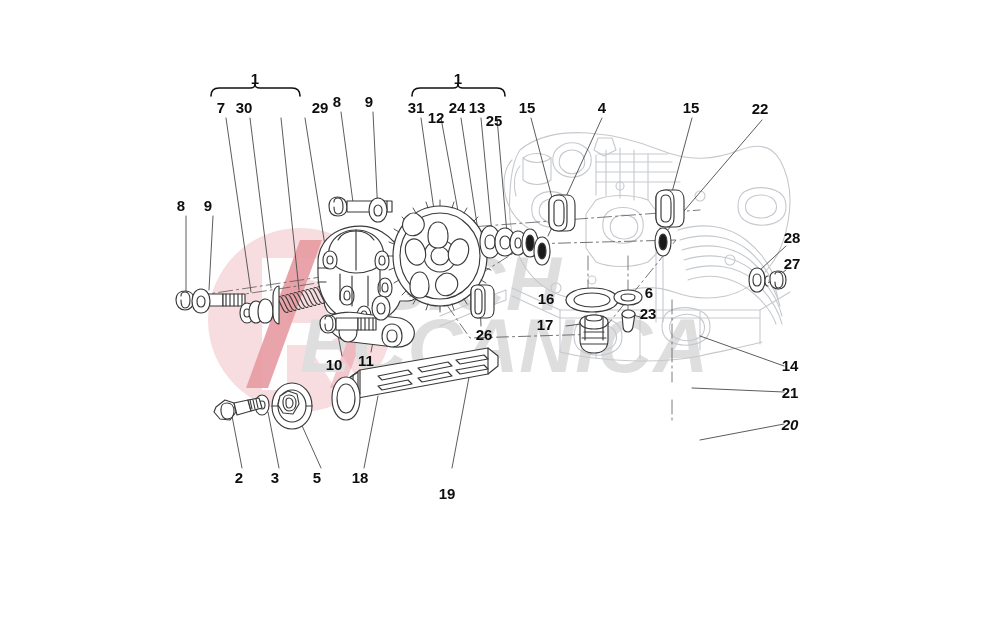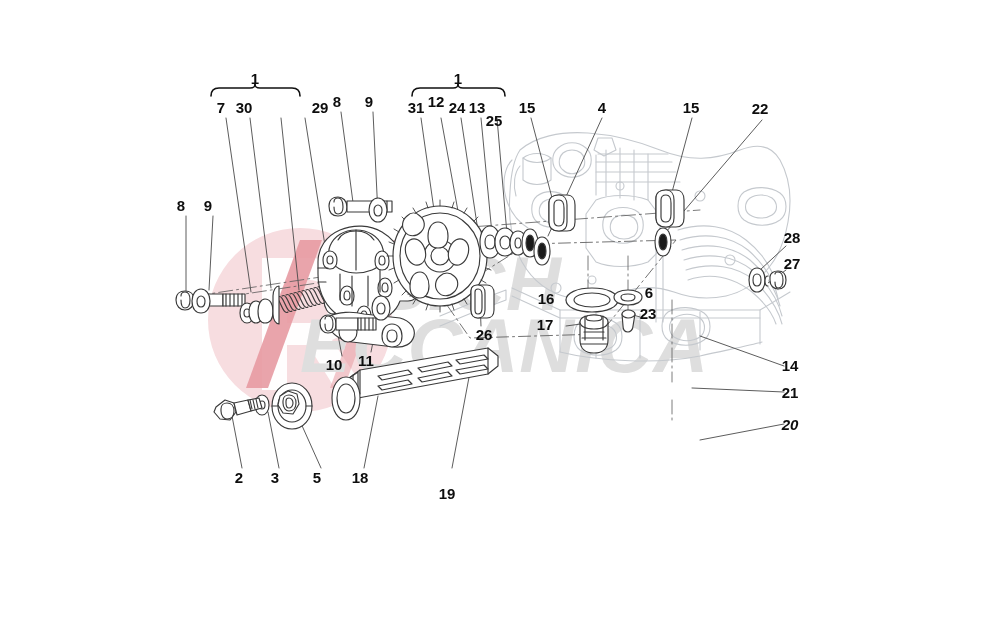--- a/index.html
+++ b/index.html
@@ -475,21 +475,21 @@
 
   <div id="labels">
       <div class="lbl" style="left: 255px; top: 78px; transform: translate(-50%, -50%);">1</div>
       <div class="lbl" style="left: 221px; top: 107px; transform: translate(-50%, -50%);">7</div>
       <div class="lbl" style="left: 244px; top: 107px; transform: translate(-50%, -50%);">30</div>
       <div class="lbl" style="left: 276px; top: 107px; transform: translate(-50%, -50%); margin-left: 44px;">29</div>
       <div class="lbl" style="left: 337px; top: 101px; transform: translate(-50%, -50%);">8</div>
       <div class="lbl" style="left: 369px; top: 101px; transform: translate(-50%, -50%);">9</div>
       <div class="lbl" style="left: 458px; top: 78px; transform: translate(-50%, -50%);">1</div>
       <div class="lbl" style="left: 416px; top: 107px; transform: translate(-50%, -50%);">31</div>
-      <div class="lbl" style="left: 436px; top: 101px; transform: translate(-50%, -50%);">12</div>
+      <div class="lbl" style="left: 436px; top: 117px; transform: translate(-50%, -50%);">12</div>
       <div class="lbl" style="left: 457px; top: 107px; transform: translate(-50%, -50%);">24</div>
       <div class="lbl" style="left: 477px; top: 107px; transform: translate(-50%, -50%);">13</div>
       <div class="lbl" style="left: 494px; top: 120px; transform: translate(-50%, -50%);">25</div>
       <div class="lbl" style="left: 527px; top: 107px; transform: translate(-50%, -50%);">15</div>
       <div class="lbl" style="left: 602px; top: 107px; transform: translate(-50%, -50%);">4</div>
       <div class="lbl" style="left: 691px; top: 107px; transform: translate(-50%, -50%);">15</div>
       <div class="lbl" style="left: 760px; top: 108px; transform: translate(-50%, -50%); text-align: right;">22</div>
       <div class="lbl" style="left: 181px; top: 205px; transform: translate(-50%, -50%);">8</div>
       <div class="lbl" style="left: 208px; top: 205px; transform: translate(-50%, -50%);">9</div>
       <div class="lbl" style="left: 792px; top: 237px; transform: translate(-50%, -50%);">28</div>

